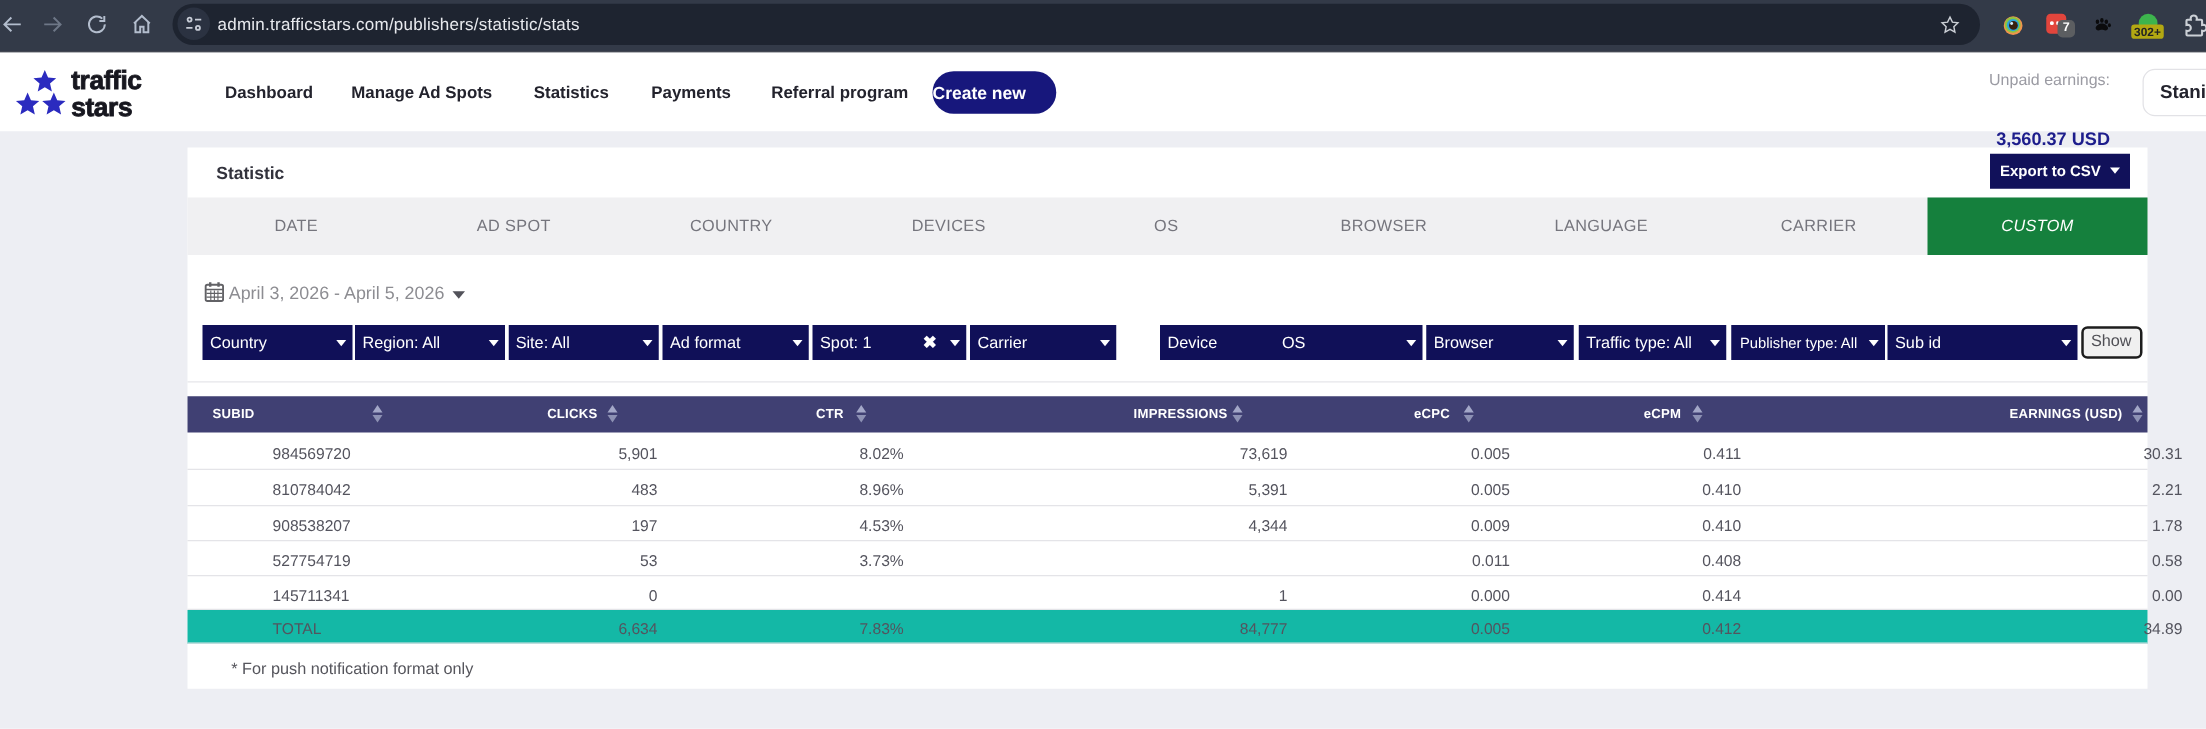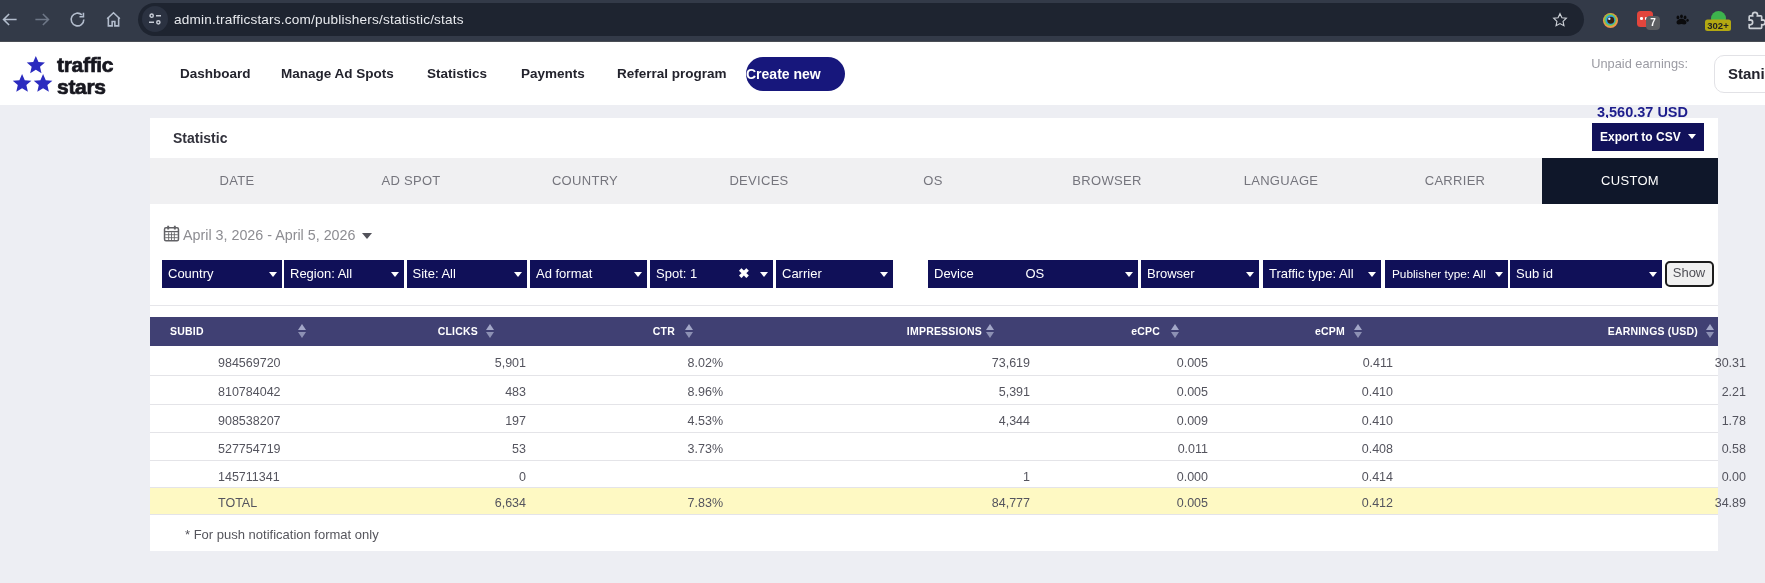--- a/index.html
+++ b/index.html
@@ -22,36 +22,36 @@
 #unpaid1 { position:absolute; right:77px; top:14px; font-size:12.8px; color:#9b9ba3; }
 #unpaid2 { position:absolute; right:77px; top:32px; font-size:14.5px; font-weight:bold; color:#1d1d8c;margin-top:30px; }
 #stanis { position:absolute; left:1714px; top:13px; width:130px; height:38px; background:#fff; border:1px solid #e2e2e6; border-radius:10px; font-size:15px; font-weight:bold; color:#23232d; line-height:36px; padding-left:13px; }
 
 
 #card { position:absolute; left:150px; top:118px; width:1568px; height:433px; background:#ffffff; }
 #title { position:absolute; left:23px; top:12px; font-size:14px; font-weight:bold; color:#32323c; }
 #exportbtn { position:absolute; left:1442px; top:5px; width:112px; height:28px; background:#11115a; color:#fff; font-size:12px; font-weight:bold; text-align:center; line-height:28px; }
 #tabs { position:absolute; left:0; top:40px; width:1568px; height:46px; background:#f0f0f2; }
 .tab { position:absolute; top:0; height:46px; line-height:46px; text-align:center; font-size:13px; color:#75757d; letter-spacing:0.3px; }
-.tab.active { background:#0f172a; color:#ffffff; }
+.tab.active { background:#15803d; color:#ffffff;font-style:italic; }
 #datetext { position:absolute; left:33px; top:109px; font-size:14.3px; color:#8d8d92; }
 
 
 .sel { position:absolute; top:142px; height:28px; background:#101058; color:#fff; font-size:13px; line-height:28px; padding-left:6px; }
 .sel .caret { position:absolute; right:5px; top:12px; width:0; height:0; border-left:4.5px solid transparent; border-right:4.5px solid transparent; border-top:5px solid #fff; }
 #showbtn { position:absolute; left:1514.5px; top:143px; width:49px; height:26px; background:#f0f0f0; border:2.5px solid #1d1d1d; border-radius:5px; font-size:13px; color:#4f4f55; text-align:center; line-height:20px; }
 
 
 #tablewrap { position:absolute; left:0; top:187px; width:1568px; border-top:1px solid #e6e6ea; }
 #thead { position:absolute; left:0; top:199px; width:1568px; height:29px; background:#404073; }
 .th { position:absolute; top:0; height:29px; line-height:29px; color:#fff; font-size:10.5px; font-weight:bold; letter-spacing:0.2px; }
 .row { position:absolute; left:0; width:1568px; height:29px; border-bottom:1px solid #e4e4e8; font-size:12.5px; color:#54545e; }
 .cell { position:absolute; top:1.5px; height:29px; line-height:28px;margin-left:48px; }
 .num { text-align:right; }
-#totalrow { position:absolute; left:0; width:1568px; height:27px; background:#fef9c3; border-bottom:1px solid #e4e4e8; font-size:12.5px; color:#54545e; }
+#totalrow { position:absolute; left:0; width:1568px; height:27px; background:#14b8a6; border-bottom:1px solid #e4e4e8; font-size:12.5px; color:#54545e; }
 #tablewrap { position:absolute; left:0; top:187px; width:1568px; height:0; border-top:1px solid #e6e6ea; }
 #footnote { position:absolute; left:23px; top:409px; font-size:13px; color:#55555c;margin-left:12px; }
 
 
 .sort { position:absolute; top:7px; width:9px; height:15px; }
 .sort .up { position:absolute; left:0; top:0; width:0; height:0; border-left:4.5px solid transparent; border-right:4.5px solid transparent; border-bottom:6.5px solid #a3a7c8; }
 .sort .dn { position:absolute; left:0; top:8px; width:0; height:0; border-left:4.5px solid transparent; border-right:4.5px solid transparent; border-top:6.5px solid #8d91b4; }
 </style>
 </head>
 <body>

